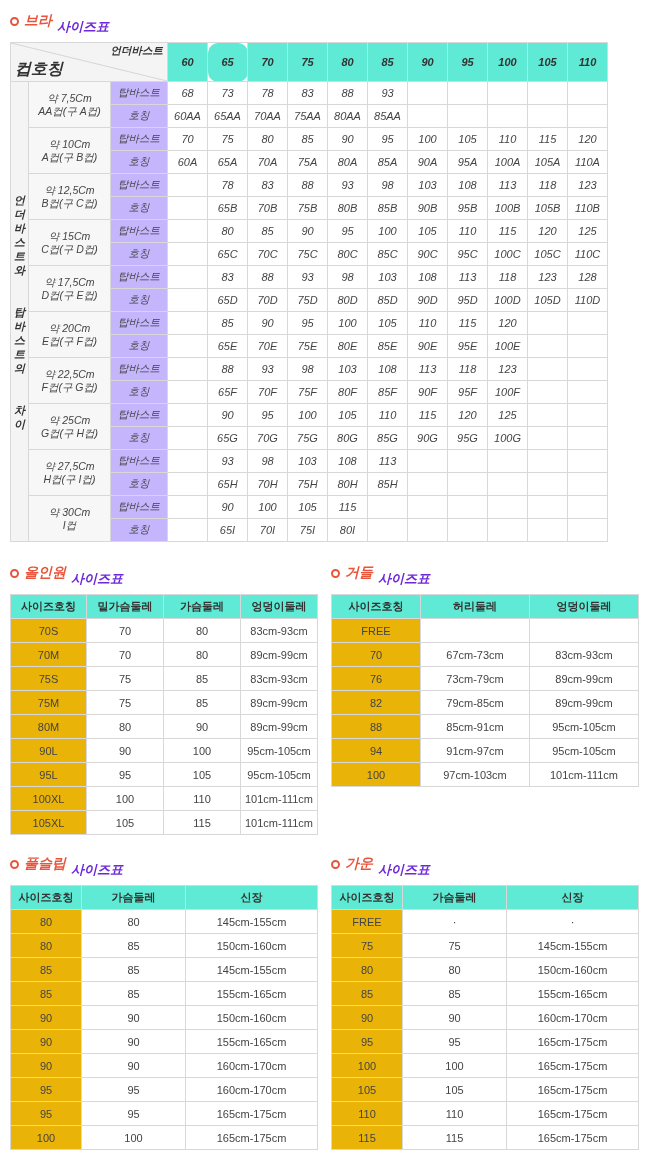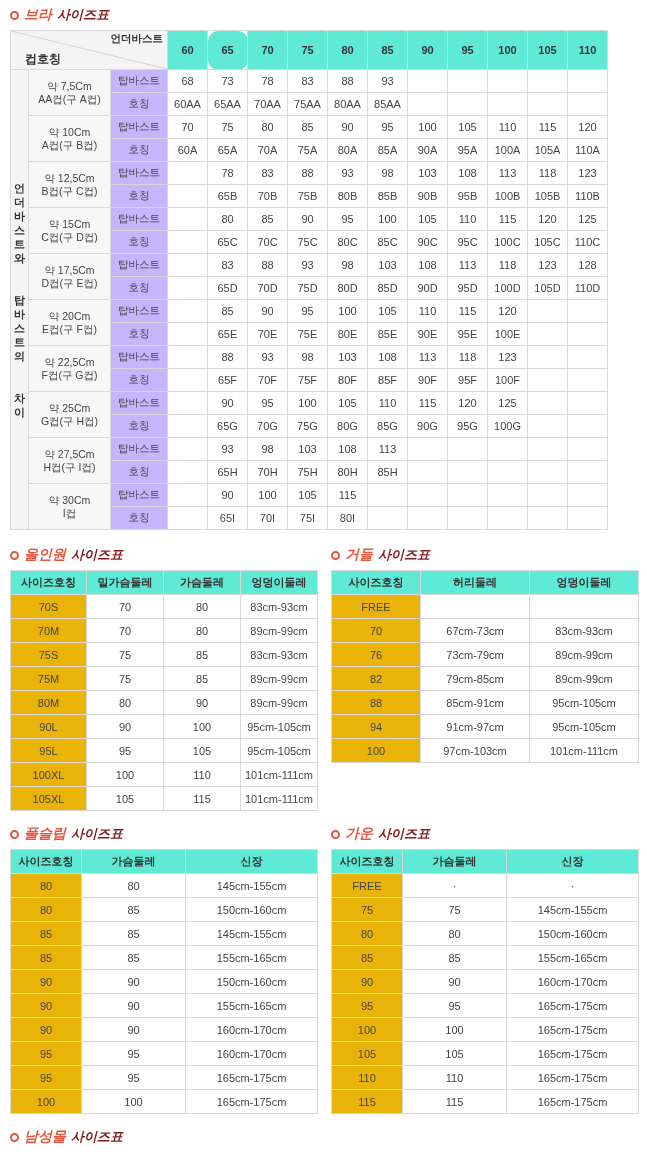--- a/index.html
+++ b/index.html
@@ -36,23 +36,24 @@
     border-radius: 50%;
     border: 2px solid #e8553c;
     box-sizing: border-box;
   }
   .title-red {
     color: #e8553c;
     font-size: 14px;
     font-weight: bold;
   }
   .title-black {
-    color: #7f1d1d;
+    color: #6d28d9;
     font-size: 13px;
     font-weight: bold;
+    margin-top: 12px;
   }
   table {
     border-collapse: collapse;
     table-layout: fixed;
   }
   td, th {
     border: 1px solid #d8d8d8;
     text-align: center;
     vertical-align: middle;
     font-size: 11px;
@@ -70,43 +71,44 @@
     background: #eab308;
     color: #444;
     margin-left: 40px;
   }
   
   .bra-wrap {
     margin: 0 0 16px 10px;
   }
   table.bra {
     width: 544px;
+    font-style: italic;
   }
   table.bra td {
     height: 18px;
   }
   .diag {
     position: relative;
     background: #f4f4f4;
     height: 34px;
     padding: 0;
   }
   .diag .lbl-top {
     position: absolute;
     right: 4px;
     top: 1px;
     font-size: 10.5px;
     font-weight: bold;
     color: #333;
   }
   .diag .lbl-bot {
     position: absolute;
-    left: 14px;
+    left: 4px;
     bottom: 1px;
-    font-size: 12px;
+    font-size: 16px;
     font-weight: bold;
     color: #333;
   }
   .diag svg {
     position: absolute;
     left: 0; top: 0;
     width: 100%; height: 100%;
   }
   .vlabel {
     background: #f4f4f4;

